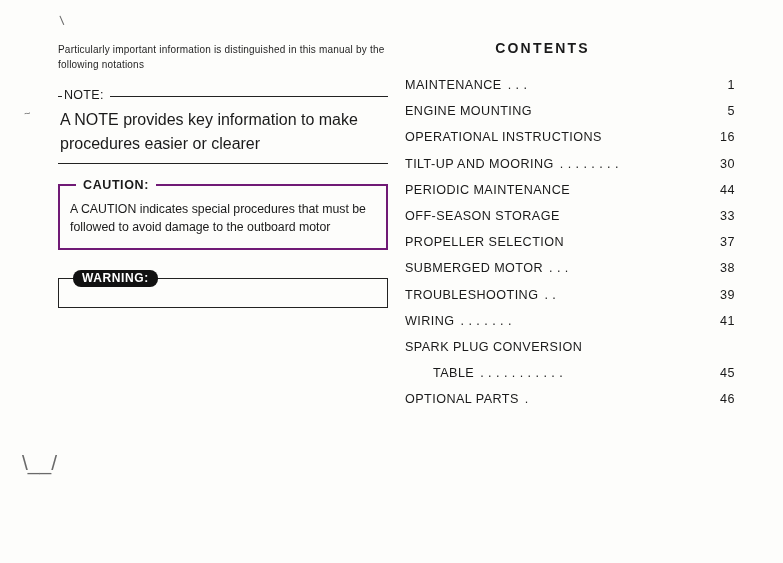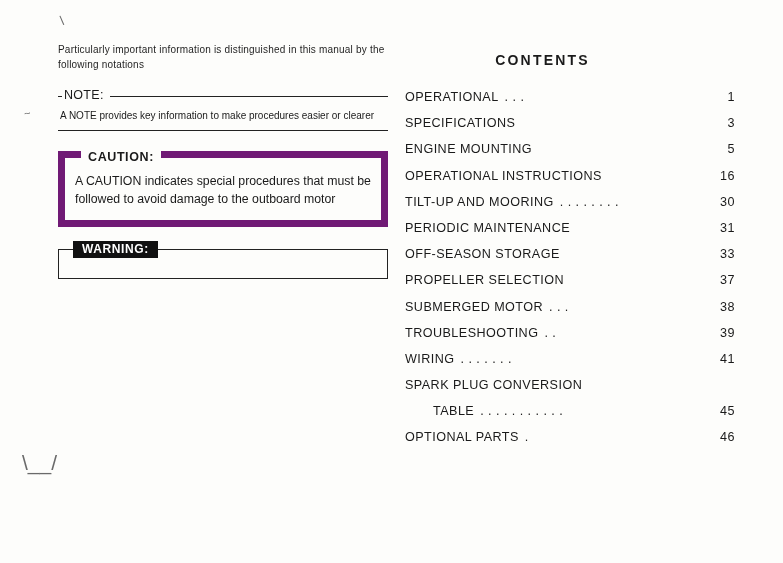--- a/index.html
+++ b/index.html
@@ -73,30 +73,30 @@
     position: absolute;
     top: -2px;
     left: 4px;
     background: #fdfdfb;
     padding: 0 6px 0 2px;
     font-size: 12.5px;
     font-weight: normal;
     letter-spacing: 0.3px;
   }
   .note-text {
-    font-size: 10px;
+    font-size: 16px;
     line-height: 1.5;
     margin: 8px 0 0 2px;
   }
 
   
   .caution-block {
     position: relative;
-    border: 7px solid #701a75;
-    margin-bottom: 22px;
+    border: 2px solid #701a75;
+    margin-bottom: 28px;
     padding: 14px 10px 11px 10px;
   }
   .caution-label {
     position: absolute;
     top: -8px;
     left: 16px;
     background: #fdfdfb;
     padding: 0 7px;
     font-size: 12.5px;
     font-weight: bold;
@@ -116,41 +116,42 @@
   .warning-label {
     position: absolute;
     top: -9px;
     left: 14px;
     background: #111;
     color: #fff;
     font-size: 12px;
     font-weight: bold;
     letter-spacing: 0.6px;
     padding: 1px 9px 2px 9px;
+    border-radius: 8px;
   }
   .warning-text {
     font-size: 12.6px;
     font-weight: bold;
     line-height: 1.55;
     text-align: justify;
   }
 
   
   .right-col {
     position: absolute;
     left: 405px;
     top: 40px;
     width: 330px;
   }
   .contents-title {
     text-align: center;
     font-size: 14px;
     font-weight: bold;
     letter-spacing: 2.2px;
-    margin: 12px 0 22px 0;
+    margin: 0 0 22px 0;
     padding-right: 55px;
   }
   .toc {
     list-style: none;
     margin: 0;
     padding: 0;
   }
   .toc-row {
     display: flex;
     align-items: baseline;
@@ -202,48 +203,43 @@
     <div class="warning-block">
       <span class="warning-label">WARNING:</span>
     </div>
 
   </div>
 
   <div class="right-col">
     <h1 class="contents-title">CONTENTS</h1>
     <ul class="toc" id="toc-list">
         <li class="toc-row">
-          <span class="toc-label">OPERATIONAL</span>
+          <span class="toc-label">MAINTENANCE</span>
           <span class="toc-dots">. . .</span>
           <span class="toc-page">1</span>
-        </li>
-        <li class="toc-row">
-          <span class="toc-label">SPECIFICATIONS</span>
-          <span class="toc-dots"></span>
-          <span class="toc-page">3</span>
         </li>
         <li class="toc-row">
           <span class="toc-label">ENGINE MOUNTING</span>
           <span class="toc-dots"></span>
           <span class="toc-page">5</span>
         </li>
         <li class="toc-row">
           <span class="toc-label">OPERATIONAL INSTRUCTIONS</span>
           <span class="toc-dots"></span>
           <span class="toc-page">16</span>
         </li>
         <li class="toc-row">
           <span class="toc-label">TILT-UP AND MOORING</span>
           <span class="toc-dots">. . . . . . . .</span>
           <span class="toc-page">30</span>
         </li>
         <li class="toc-row">
           <span class="toc-label">PERIODIC MAINTENANCE</span>
           <span class="toc-dots"></span>
-          <span class="toc-page">31</span>
+          <span class="toc-page">44</span>
         </li>
         <li class="toc-row">
           <span class="toc-label">OFF-SEASON STORAGE</span>
           <span class="toc-dots"></span>
           <span class="toc-page">33</span>
         </li>
         <li class="toc-row">
           <span class="toc-label">PROPELLER SELECTION</span>
           <span class="toc-dots"></span>
           <span class="toc-page">37</span>

